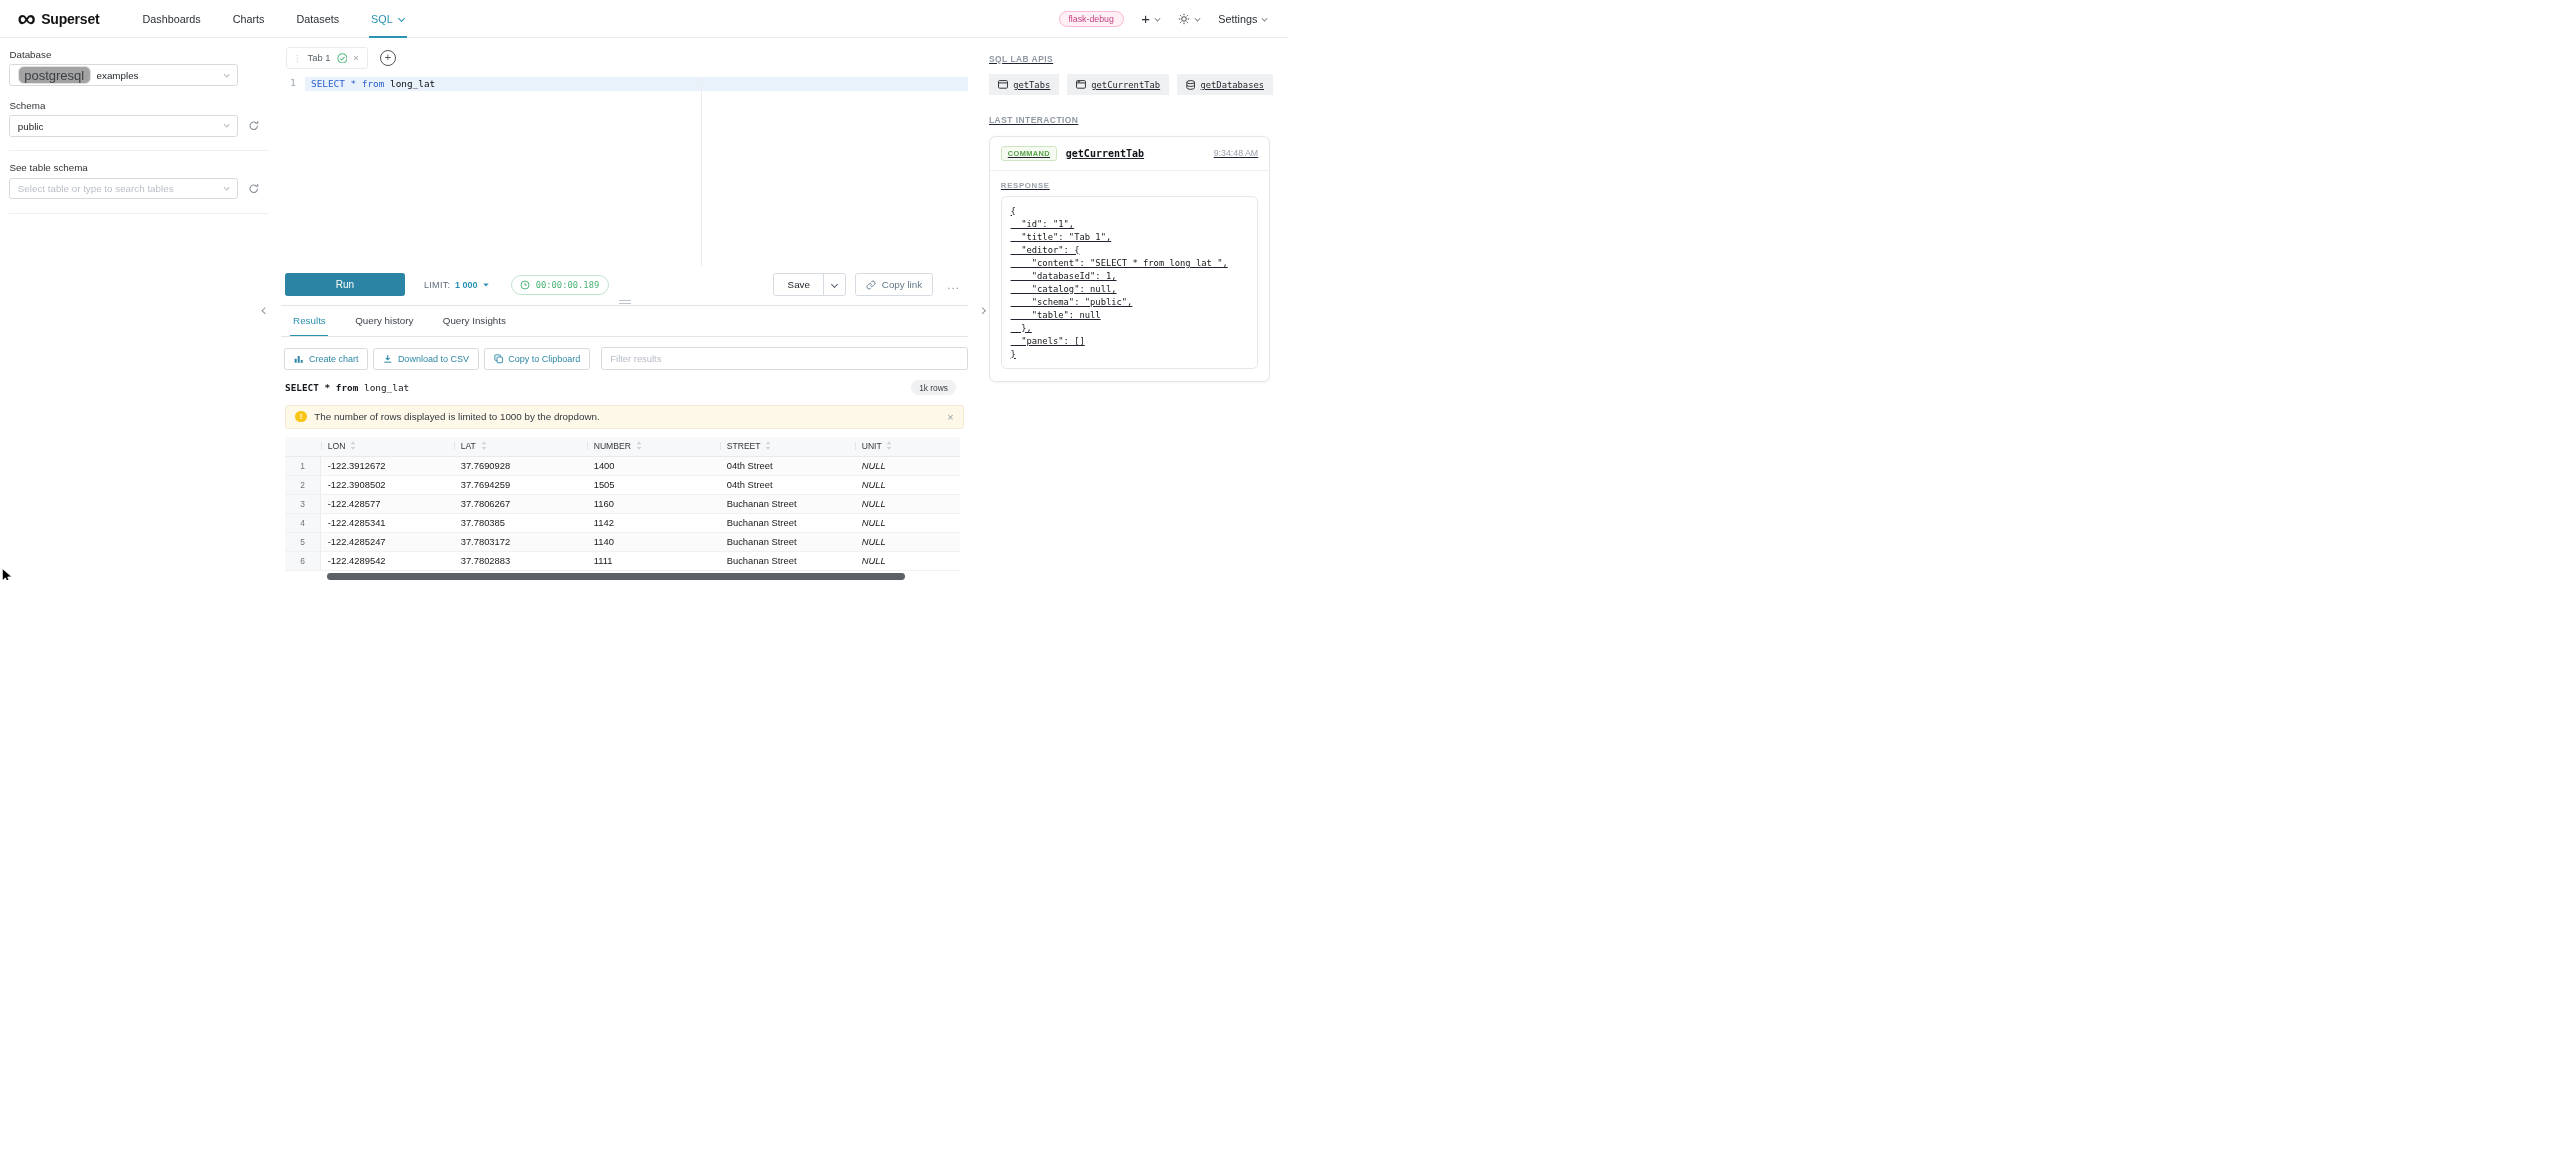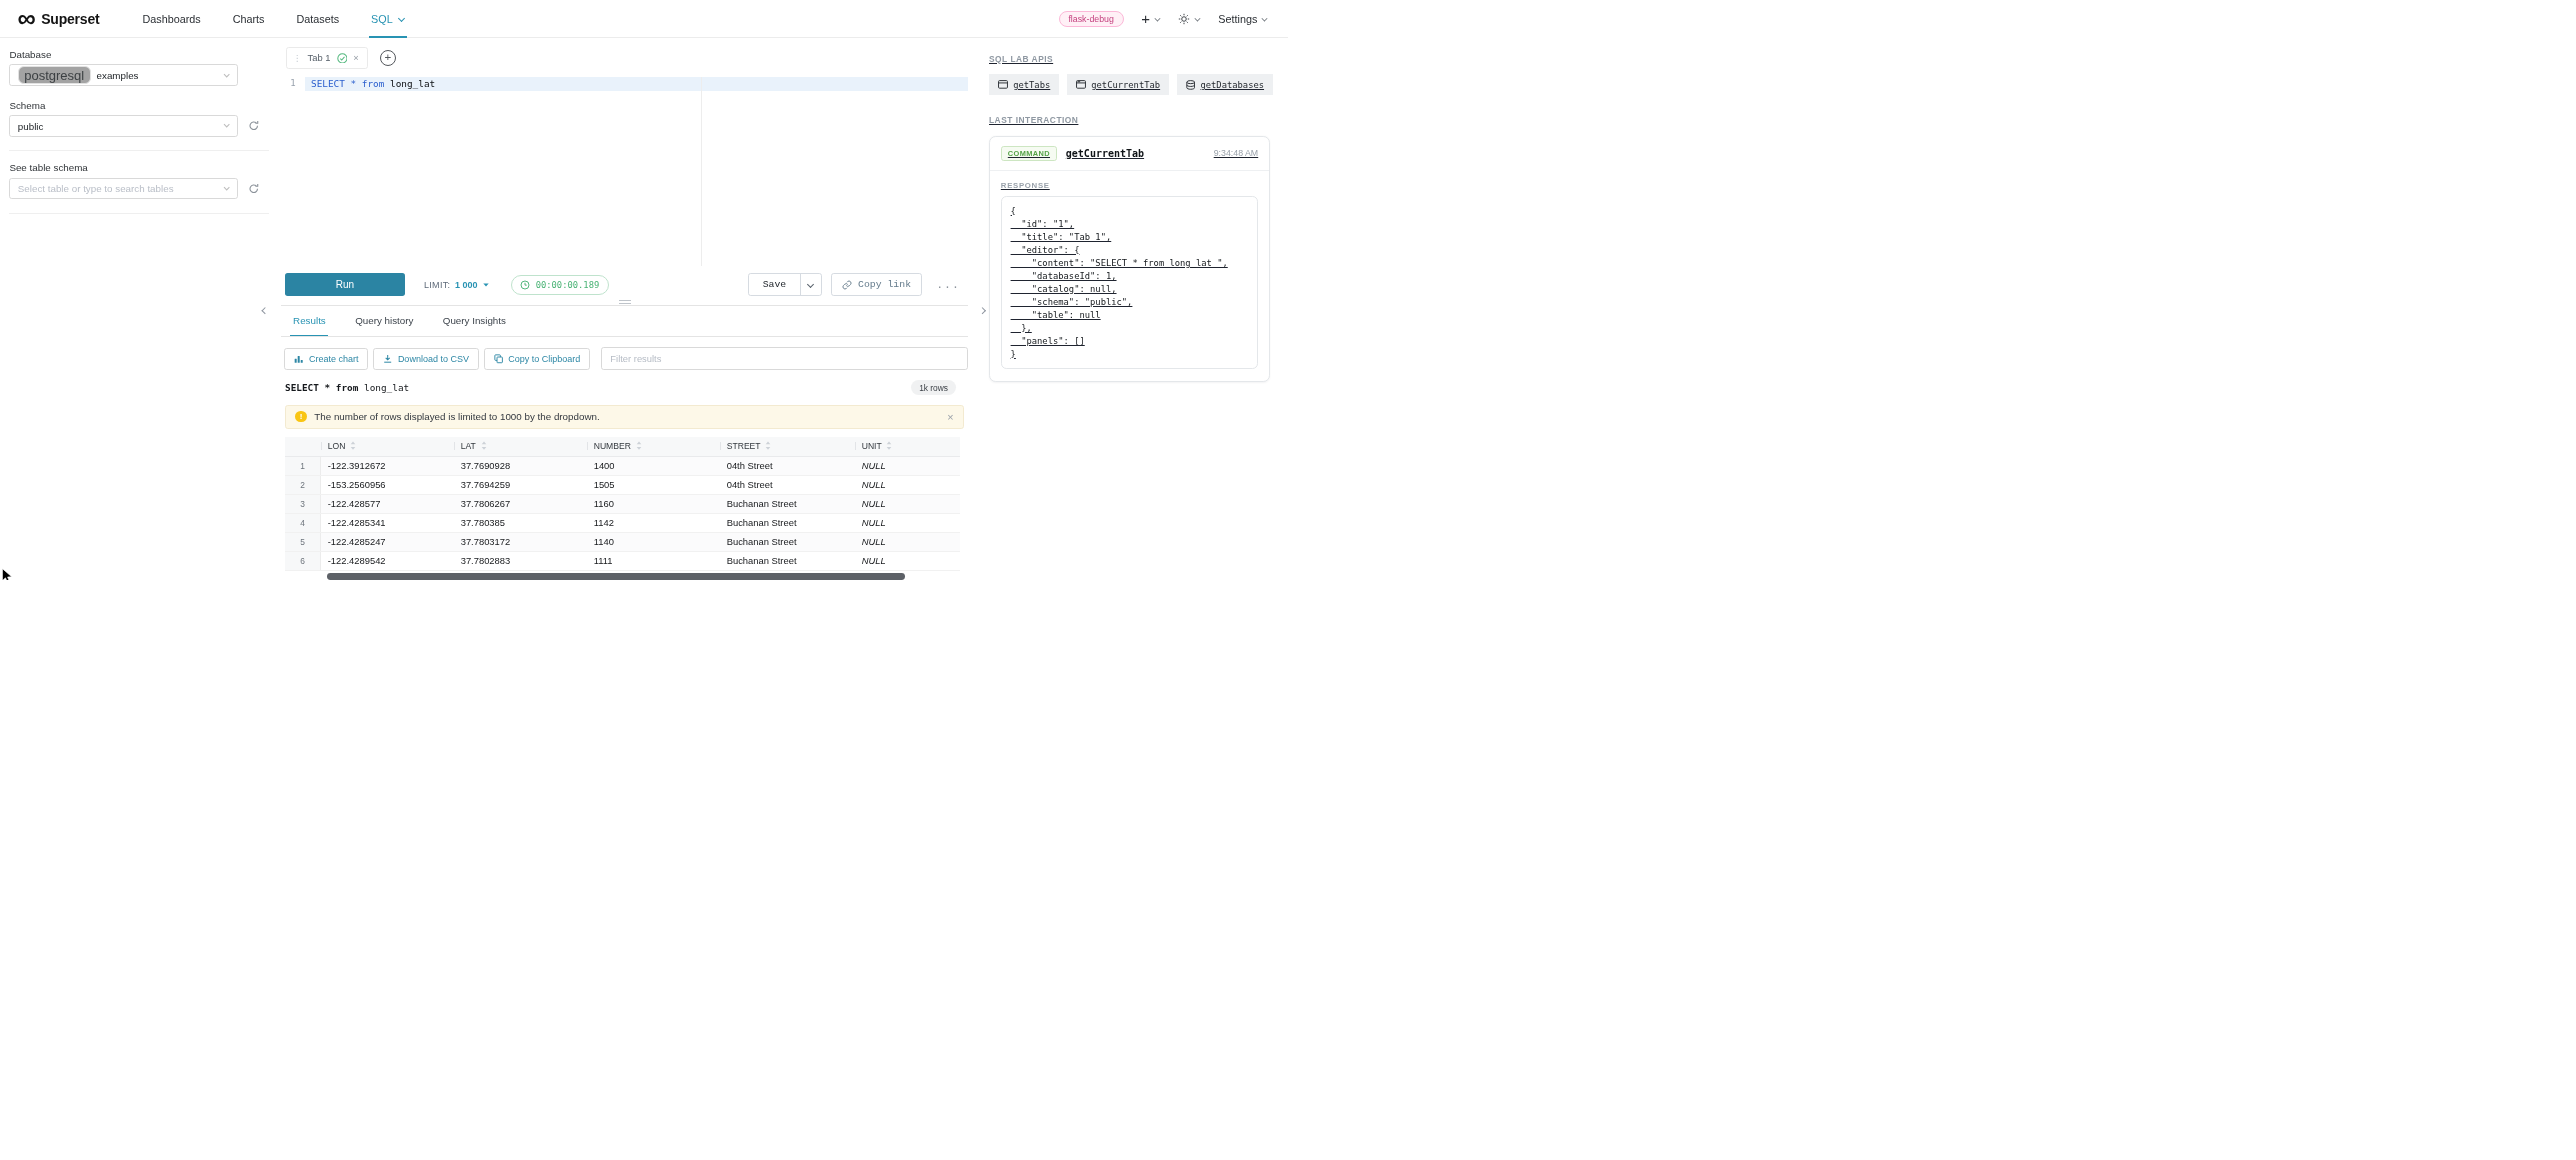--- a/index.html
+++ b/index.html
@@ -60,21 +60,21 @@
   .kw { color:#2b5fce; }
   .ident { color:#0b0e11; margin-left:1ch; }
 
   .toolbar { margin-top:6px; display:flex; align-items:center; padding:0 2.7px 0 4px; height:25px; }
   .run-btn { width:120px; height:23.6px; background:#2b84a3; color:#fff; border:none; border-radius:2.7px; font-size:10px; font-family:inherit; cursor:pointer; }
   .limit { margin-left:19px; display:flex; align-items:center; gap:4.7px; font-size:9px; cursor:pointer; }
   .limit-label { color:#5f6b7a; letter-spacing:0.3px; }
   .limit-value { color:#2893b3; font-weight:600; }
   .limit-caret { display:flex; margin-left:0.7px; }
   .timer { margin-left:21.6px; border:0.7px solid #bfe3cd; color:#47b273; border-radius:10.8px; height:20px; padding:0 8.8px; display:flex; align-items:center; gap:5.4px; font-size:8.8px; }
-  .toolbar-right { margin-left:auto; display:flex; align-items:center; gap:8.8px;font-family:Liberation Mono, monospace; }
+  .toolbar-right { margin-left:auto; display:flex; align-items:center; gap:8.8px; }
   .save-split { display:flex; border:0.7px solid #d6dbe1; border-radius:2.7px; height:23px; background:#fff; }
   .save-main { padding:0 13.5px; display:flex; align-items:center; font-size:9.8px; color:#24292f; cursor:pointer; }
   .save-caret { width:21.6px; border-left:0.7px solid #d6dbe1; display:flex; align-items:center; justify-content:center; color:#57606a; cursor:pointer; }
   .copylink-btn { border:0.7px solid #d6dbe1; border-radius:2.7px; height:23px; padding:0 10px; display:flex; align-items:center; gap:6px; color:#62798a; font-size:9.8px; background:#fff; cursor:pointer; }
   .more-btn { color:#8c939b; font-size:11.5px; letter-spacing:1px; padding:0 5.4px; cursor:pointer; }
 
   .pane-divider { margin-top:7.4px; position:relative; border-top:0.7px solid #e4e4e4; }
   .grip { position:absolute; left:50%; top:-5.4px; transform:translateX(-50%); width:12px; height:4px; border-top:1.3px solid #bfc4ca; border-bottom:1.3px solid #bfc4ca; cursor:row-resize; }
 
   .south-tabs { display:flex; border-bottom:0.7px solid #e4e4e4; padding-left:9.4px; height:31px; align-items:stretch; }
@@ -402,21 +402,21 @@
     <div class="trow">
       <div class="cell-n">1</div>
       <div class="cell c-lon">-122.3912672</div>
       <div class="cell c-lat">37.7690928</div>
       <div class="cell c-num">1400</div>
       <div class="cell c-street">04th Street</div>
       <div class="cell c-unit null-val">NULL</div>
     </div>
     <div class="trow">
       <div class="cell-n">2</div>
-      <div class="cell c-lon">-153.2560956</div>
+      <div class="cell c-lon">-122.3908502</div>
       <div class="cell c-lat">37.7694259</div>
       <div class="cell c-num">1505</div>
       <div class="cell c-street">04th Street</div>
       <div class="cell c-unit null-val">NULL</div>
     </div>
     <div class="trow">
       <div class="cell-n">3</div>
       <div class="cell c-lon">-122.428577</div>
       <div class="cell c-lat">37.7806267</div>
       <div class="cell c-num">1160</div>

